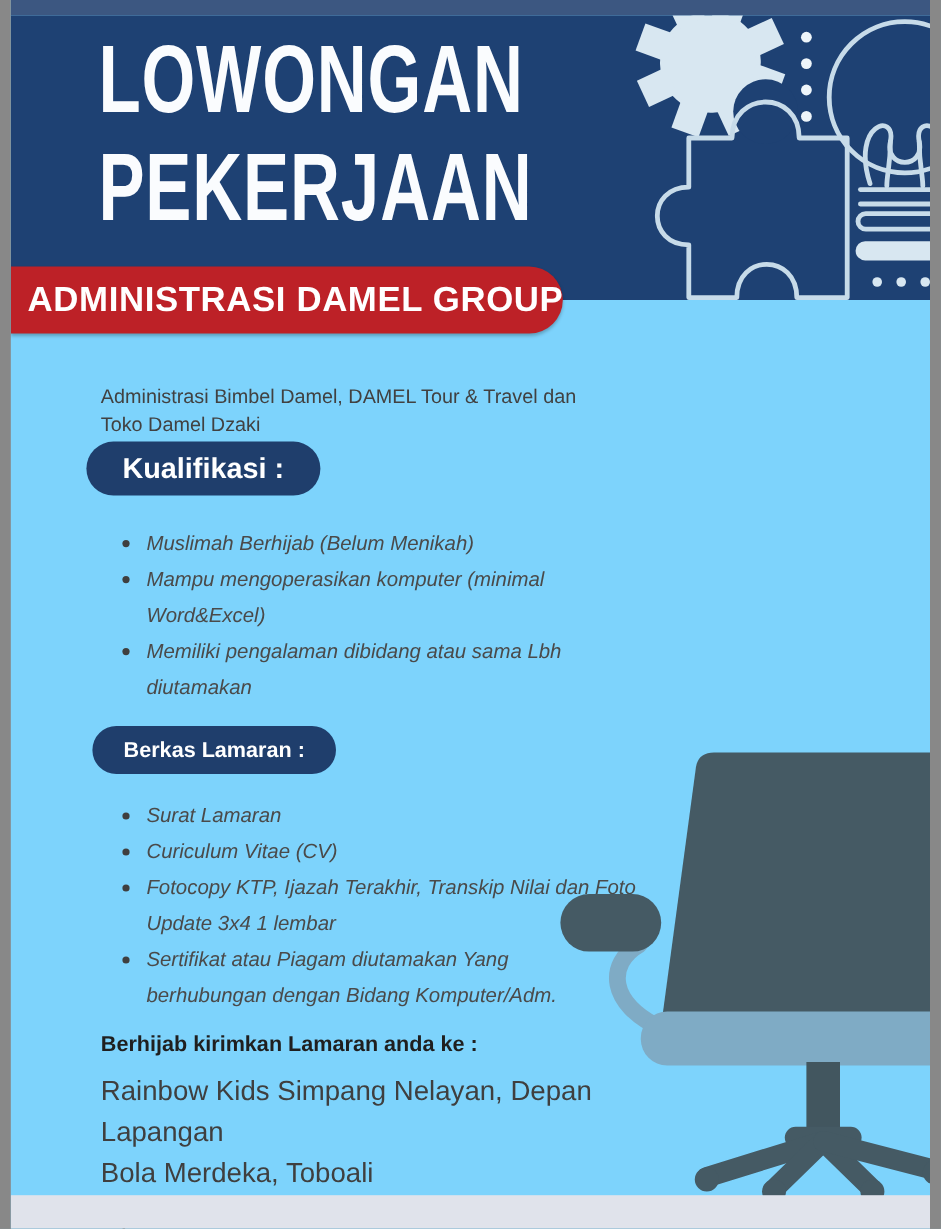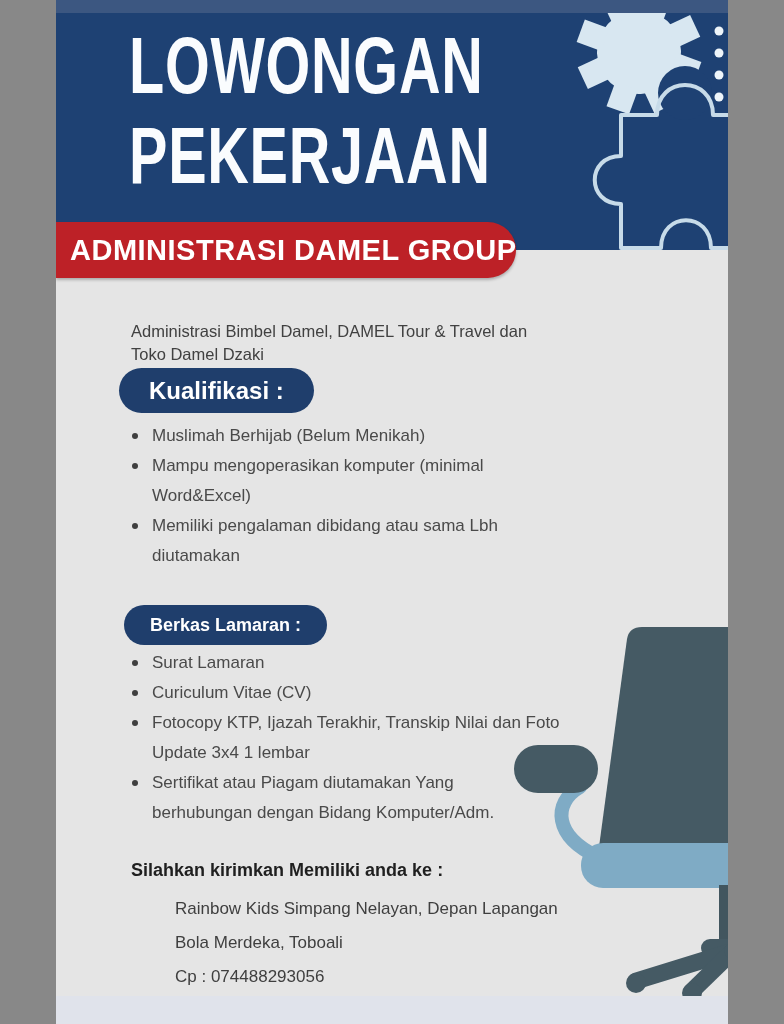--- a/index.html
+++ b/index.html
@@ -1,18 +1,18 @@
 <!DOCTYPE html>
 <html><head>
 <meta charset="utf-8">
 <style>
   html,body{margin:0;padding:0;background:#888;}
   .poster{
-    position:relative;width:672px;height:1024px;margin:0 auto;
-    background:#e5e5e5;overflow:hidden;
+    position:relative;width:766px;height:1024px;margin:0 auto;
+    background:#7dd3fc;overflow:hidden;
     font-family:"Liberation Sans","DejaVu Sans",sans-serif;
   }
   
   .top-strip{position:absolute;left:0;top:0;width:784px;height:13px;background:#3c5781;}
   .header{position:absolute;left:0;top:13px;width:784px;height:237px;background:#1e4173;}
   .header-deco{position:absolute;left:0;top:0;width:784px;height:237px;overflow:hidden;}
   .title{position:absolute;left:73px;top:8px;color:#fafcfe;z-index:2;}
   .title-line{
     font-size:80px;font-weight:800;letter-spacing:1px;line-height:90px;
     transform:scaleX(0.72);transform-origin:left center;white-space:nowrap;
@@ -29,35 +29,35 @@
     position:absolute;left:75px;top:303px;width:490px;
     font-size:16.5px;line-height:23px;color:#414141;white-space:pre-line;
   }
   .pill{
     position:absolute;background:#1f3e6c;color:#ffffff;font-weight:700;
     display:flex;align-items:center;box-sizing:border-box;
   }
   .pill-1{left:63px;top:368px;height:45px;border-radius:23px;padding:0 30px;font-size:24px;}
   .pill-2{left:68px;top:605px;height:40px;border-radius:20px;padding:0 26px;font-size:18px;}
   ul.blist{
-    position:absolute;left:72px;margin:0;padding:0;list-style:none;width:520px;
+    position:absolute;left:72px;margin:17px;padding:0;list-style:none;width:520px;font-style:italic;
   }
   .list-1{top:421px;}
   .list-2{top:648px;}
   ul.blist li{
     position:relative;padding-left:24px;font-size:17px;line-height:30px;
     color:#4a4a4a;white-space:pre-line;
   }
   ul.blist li::before{
     content:"";position:absolute;left:4px;top:12px;width:6px;height:6px;
     border-radius:50%;background:#3f3f3f;
   }
   .contact{position:absolute;left:75px;top:858px;width:500px;}
   .contact-heading{font-size:18px;font-weight:700;color:#1f1f1f;line-height:24px;margin-bottom:10px;}
-  .contact-line{font-size:17px;color:#3f3f3f;line-height:34px;margin-left:44px;}
+  .contact-line{font-size:23px;color:#3f3f3f;line-height:34px;}
   
   .chair{position:absolute;left:440px;top:615px;width:344px;height:390px;z-index:1;}
   .bottom-strip{position:absolute;left:0;top:996px;width:784px;height:28px;background:#e0e3eb;z-index:4;}
 </style>
 </head>
 <body>
 
 <div class="poster">
 
   <div class="top-strip"></div>
@@ -141,21 +141,21 @@
   <ul class="blist list-2">
     <li>Surat Lamaran</li>
     <li>Curiculum Vitae (CV)</li>
     <li>Fotocopy KTP, Ijazah Terakhir, Transkip Nilai dan Foto
 Update 3x4 1 lembar</li>
     <li>Sertifikat atau Piagam diutamakan Yang
 berhubungan dengan Bidang Komputer/Adm.</li>
   </ul>
 
   <div class="contact">
-    <div class="contact-heading">Silahkan kirimkan Memiliki anda ke :</div>
+    <div class="contact-heading">Berhijab kirimkan Lamaran anda ke :</div>
     <div class="contact-line">Rainbow Kids Simpang Nelayan, Depan Lapangan</div>
     <div class="contact-line">Bola Merdeka, Toboali</div>
     <div class="contact-line">Cp : 074488293056</div>
   </div>
 
   <svg class="chair" viewBox="0 0 344 390">
 
     <path d="M84,172 C56,188 58,222 102,242" fill="none" stroke="#7fabc5" stroke-width="14" stroke-linecap="round"></path>
 
     <rect x="18" y="130" width="84" height="48" rx="24" fill="#455a64"></rect>

